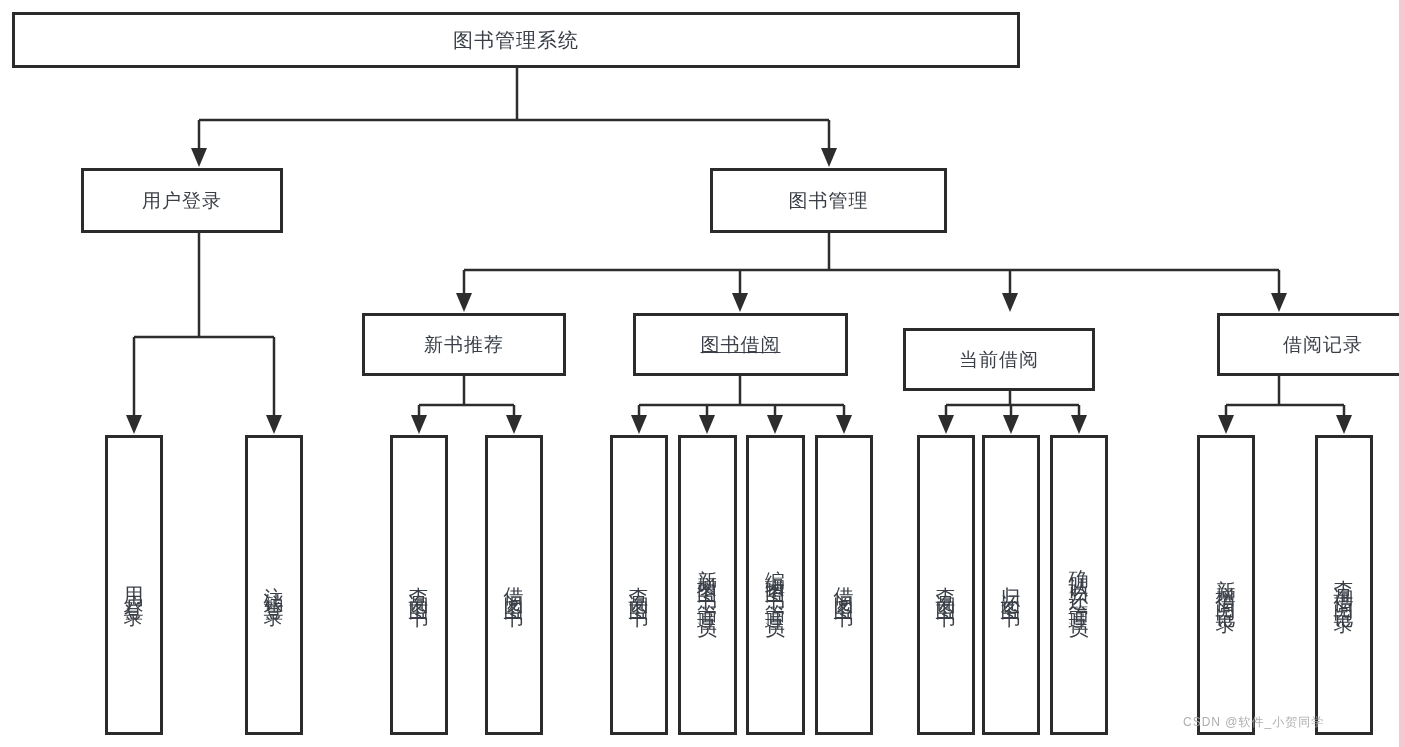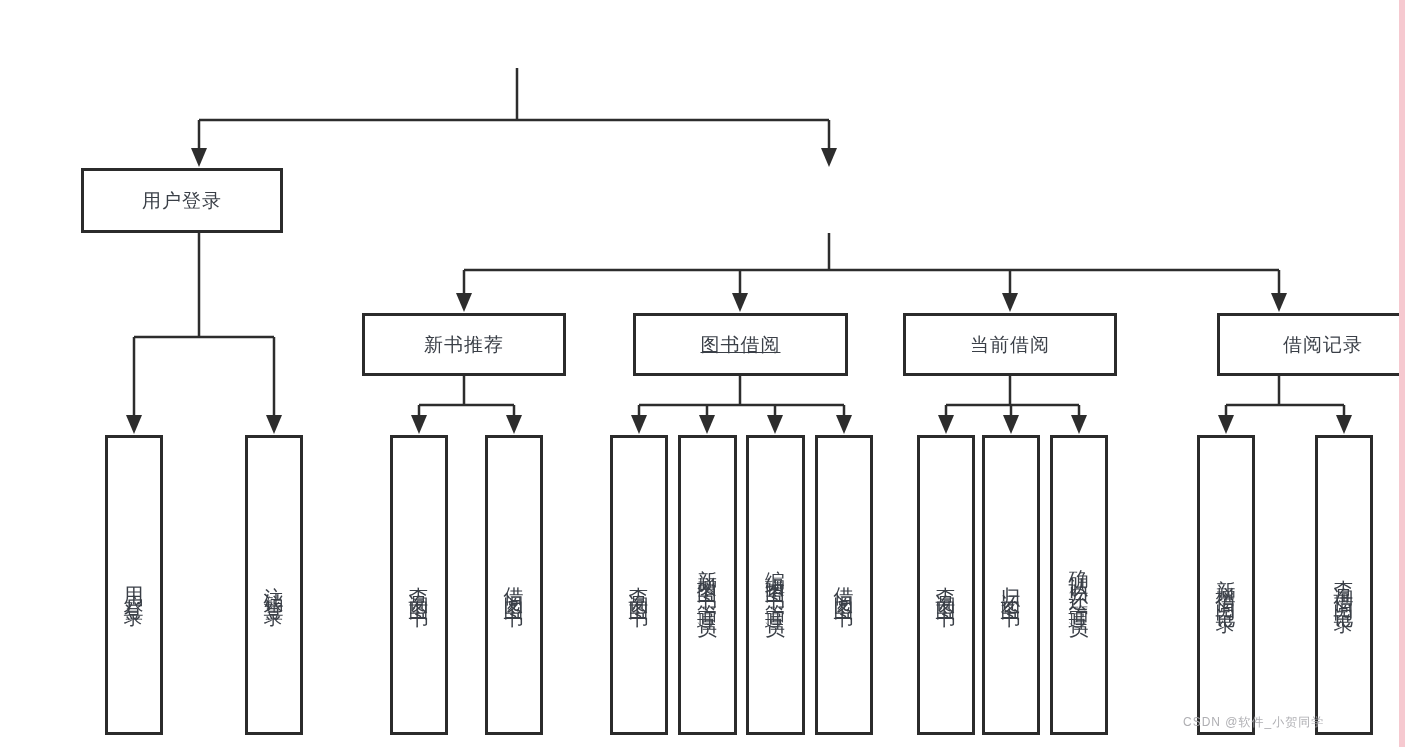--- a/index.html
+++ b/index.html
@@ -117,26 +117,28 @@
 
     <g>
       <path d="M1279,376 V405 M1226,405 H1344"></path>
       <line x1="1226" y1="405" x2="1226" y2="419"></line>
       <polygon points="1218,415 1234,415 1226,434"></polygon>
       <line x1="1344" y1="405" x2="1344" y2="419"></line>
       <polygon points="1336,415 1352,415 1344,434"></polygon>
     </g>
   </svg>
 
+  <div class="node root" style="left:12px;top:12px;width:1008px;height:56px;">图书管理系统</div>
 
   <div class="node" style="left:81px;top:168px;width:202px;height:65px;">用户登录</div>
+  <div class="node" style="left:710px;top:168px;width:237px;height:65px;">图书管理</div>
 
   <div class="node" style="left:362px;top:313px;width:204px;height:63px;">新书推荐</div>
   <div class="node" style="left:633px;top:313px;width:215px;height:63px;text-decoration:underline;">图书借阅</div>
-  <div class="node" style="left:903px;top:313px;width:214px;height:63px;">当前借阅</div>
+  <div class="node" style="left:903px;top:328px;width:192px;height:63px;">当前借阅</div>
   <div class="node" style="left:1217px;top:313px;width:212px;height:63px;">借阅记录</div>
 
   <div class="node leaf" style="left:105px;top:435px;width:58px;height:300px;">用户登录</div>
   <div class="node leaf" style="left:245px;top:435px;width:58px;height:300px;">注销登录</div>
 
   <div class="node leaf" style="left:390px;top:435px;width:58px;height:300px;">查询图书</div>
   <div class="node leaf" style="left:485px;top:435px;width:58px;height:300px;">借阅图书</div>
 
   <div class="node leaf" style="left:610px;top:435px;width:58px;height:300px;">查询图书</div>
   <div class="node leaf" style="left:678px;top:435px;width:59px;height:300px;">新增图书（管理员）</div>

